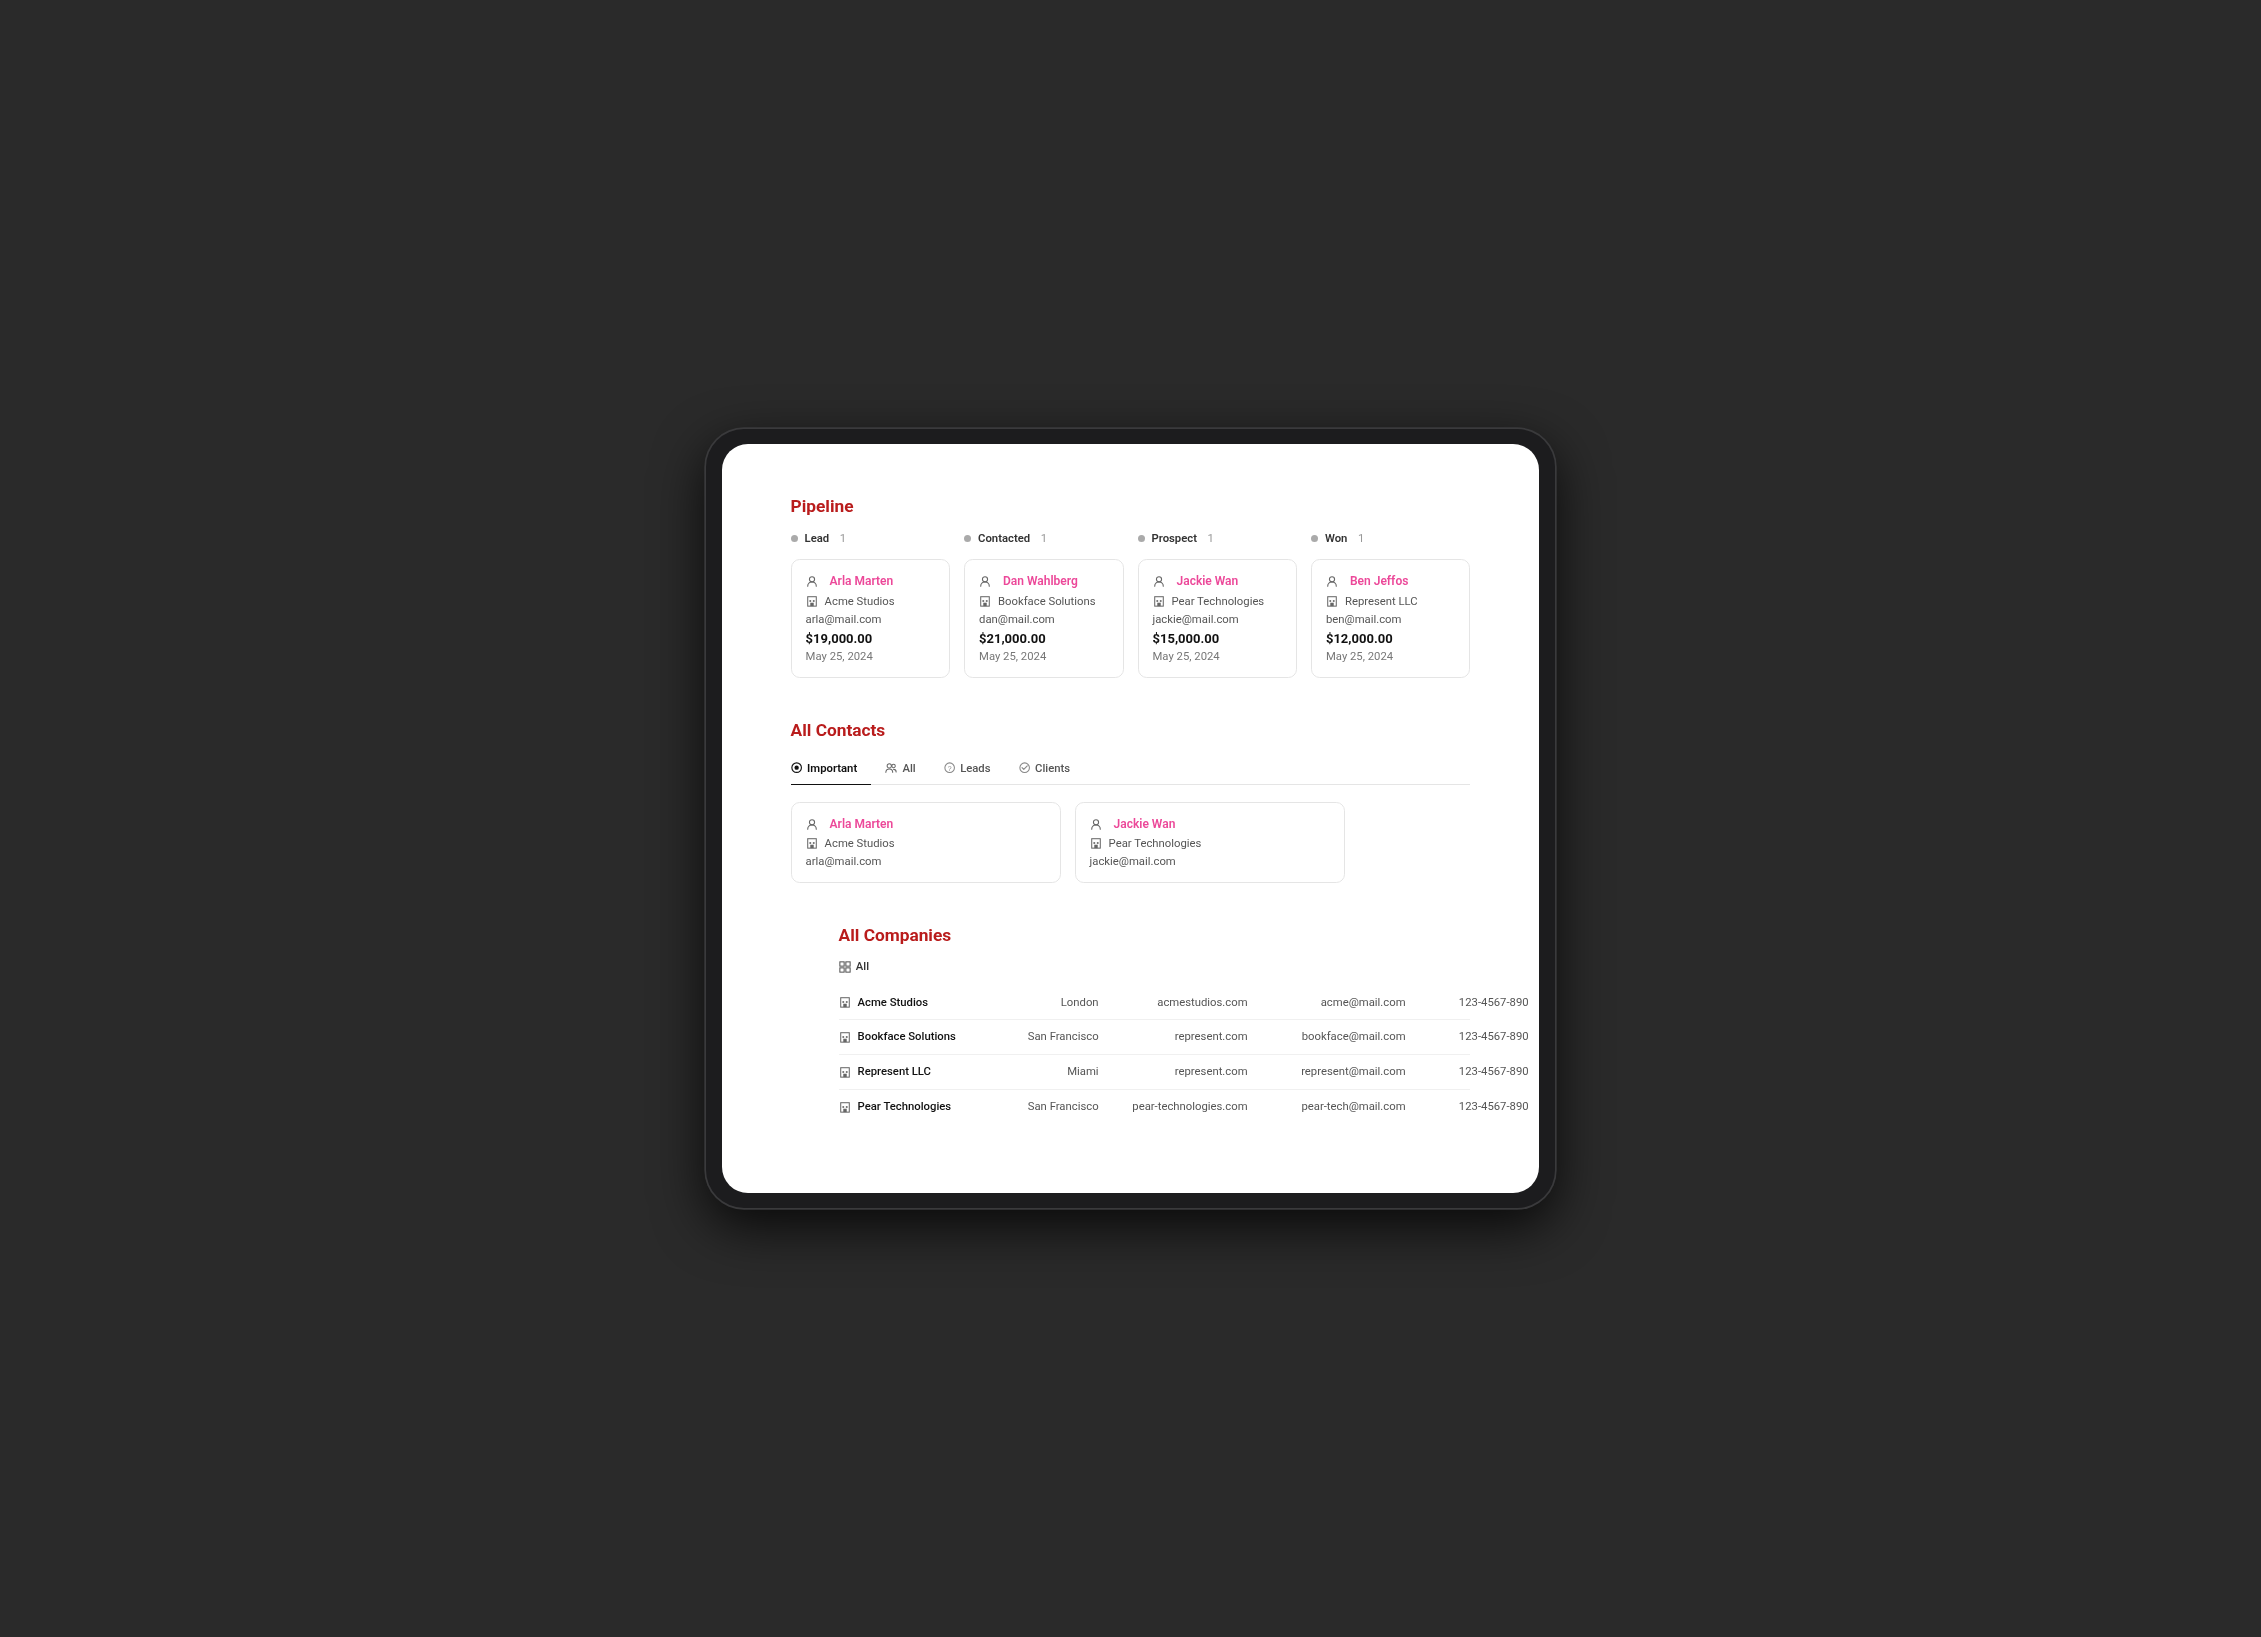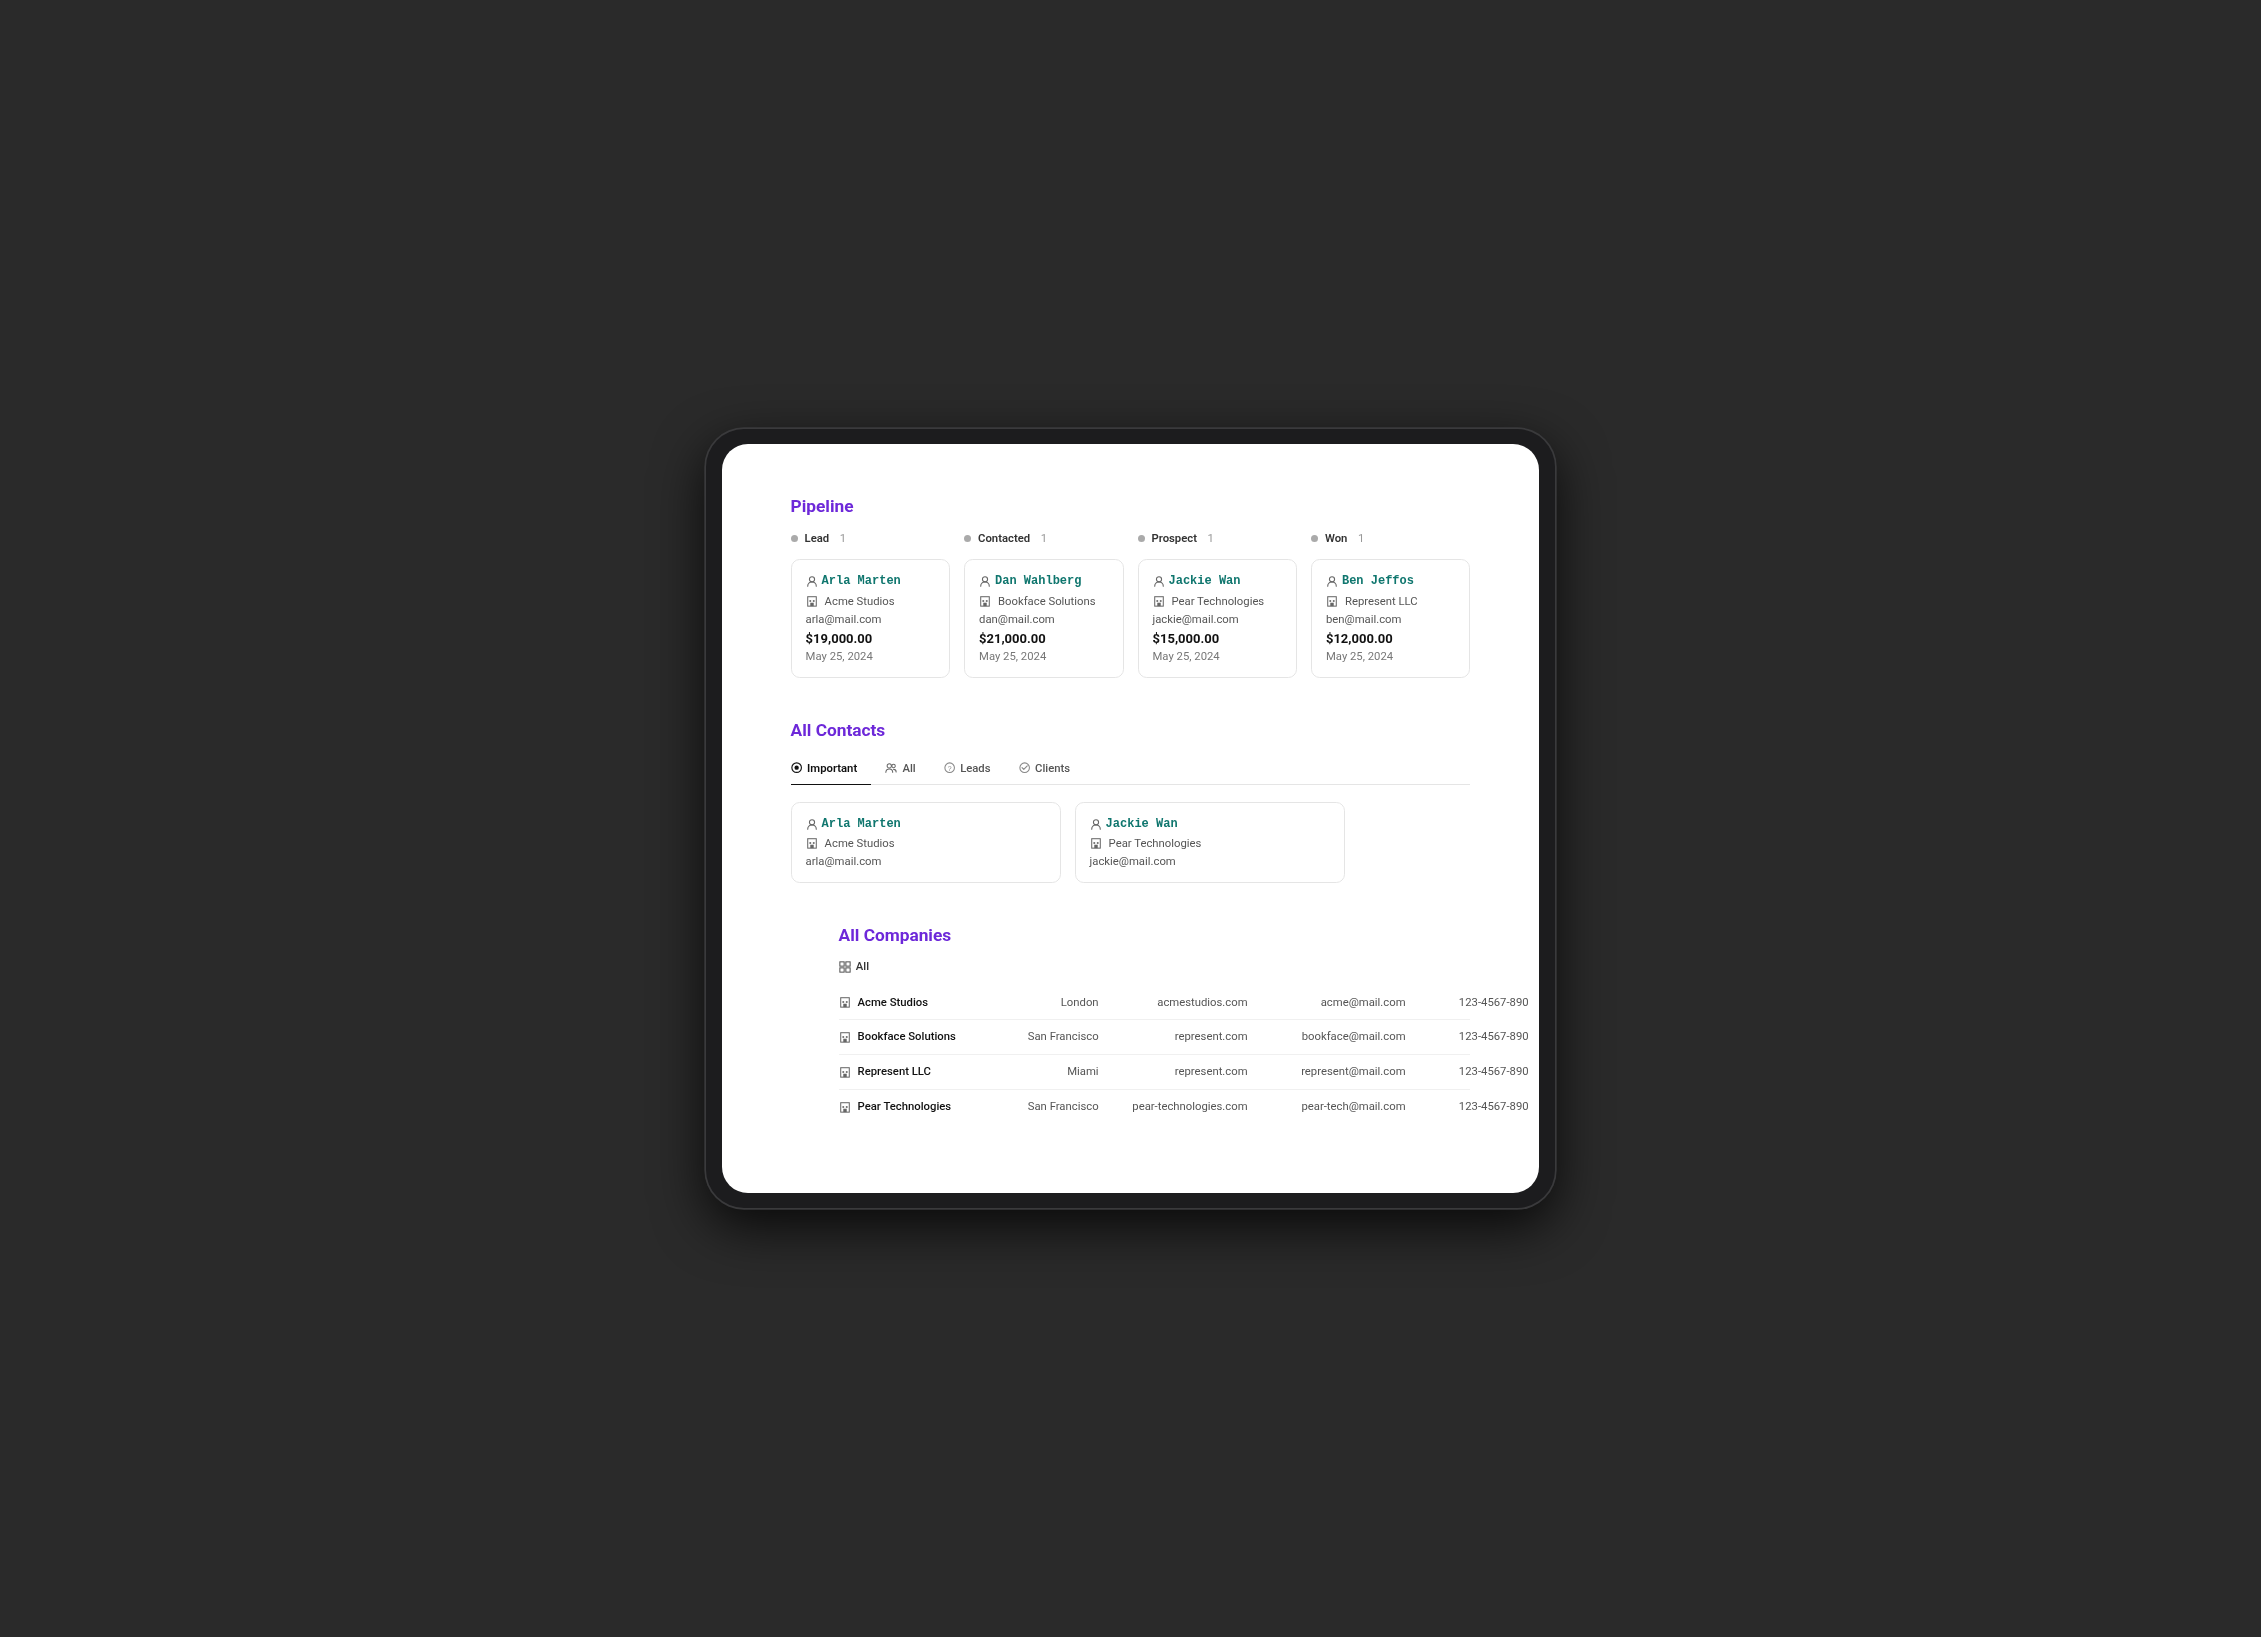--- a/index.html
+++ b/index.html
@@ -43,21 +43,21 @@
       font-weight: 800;
       color: #111;
       margin-bottom: 31px;
       letter-spacing: -0.9px;
     }
 
     
     .section-title {
       font-size: 17.3px;
       font-weight: 700;
-      color: #6d28d9;
+      color: #b91c1c;
       margin-bottom: 15.6px;
     }
 
     .pipeline-columns {
       display: grid;
       grid-template-columns: repeat(4, 1fr);
       gap: 14px;
       margin-bottom: 42px;
     }
 
@@ -101,26 +101,25 @@
     .pipeline-card {
       border: 0.9px solid #e5e5e5;
       border-radius: 8.7px;
       padding: 14px;
       background: #fff;
     }
 
     .card-name {
       display: flex;
       align-items: center;
-      gap: 4px;
+      gap: 12px;
       font-size: 12px;
       font-weight: 600;
-      color: #0f766e;
+      color: #ec4899;
       margin-bottom: 7px;
-      font-family: Liberation Mono, monospace;
     }
 
     .card-company {
       display: flex;
       align-items: center;
       gap: 7px;
       font-size: 11.3px;
       color: #555;
       margin-bottom: 5.2px;
     }

